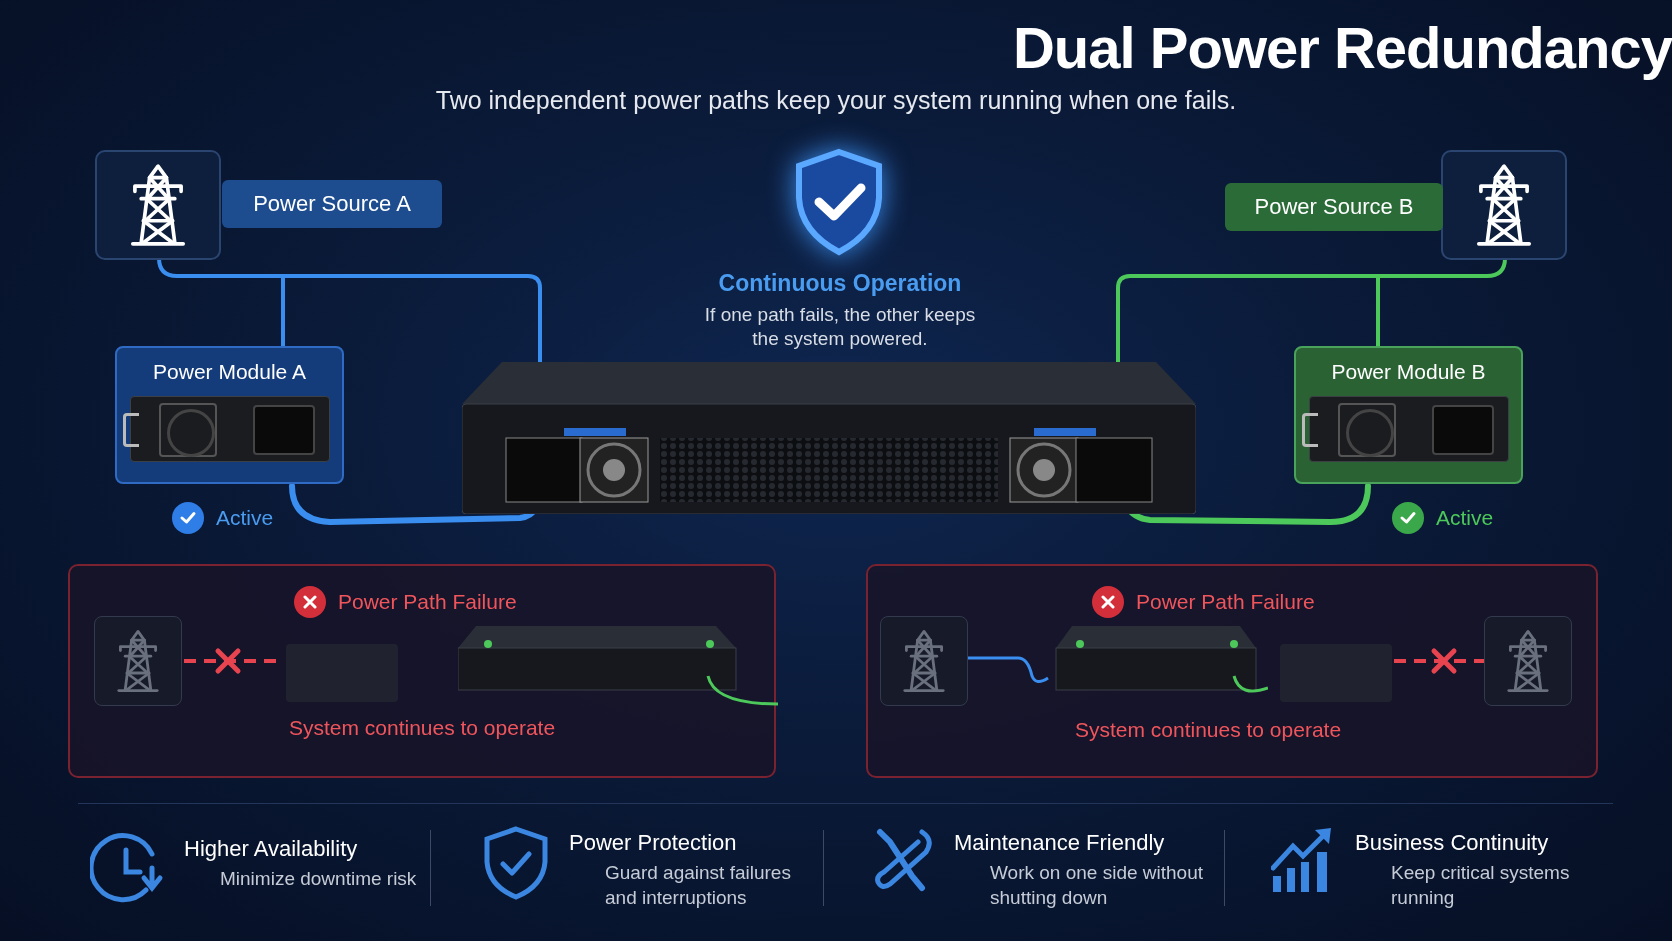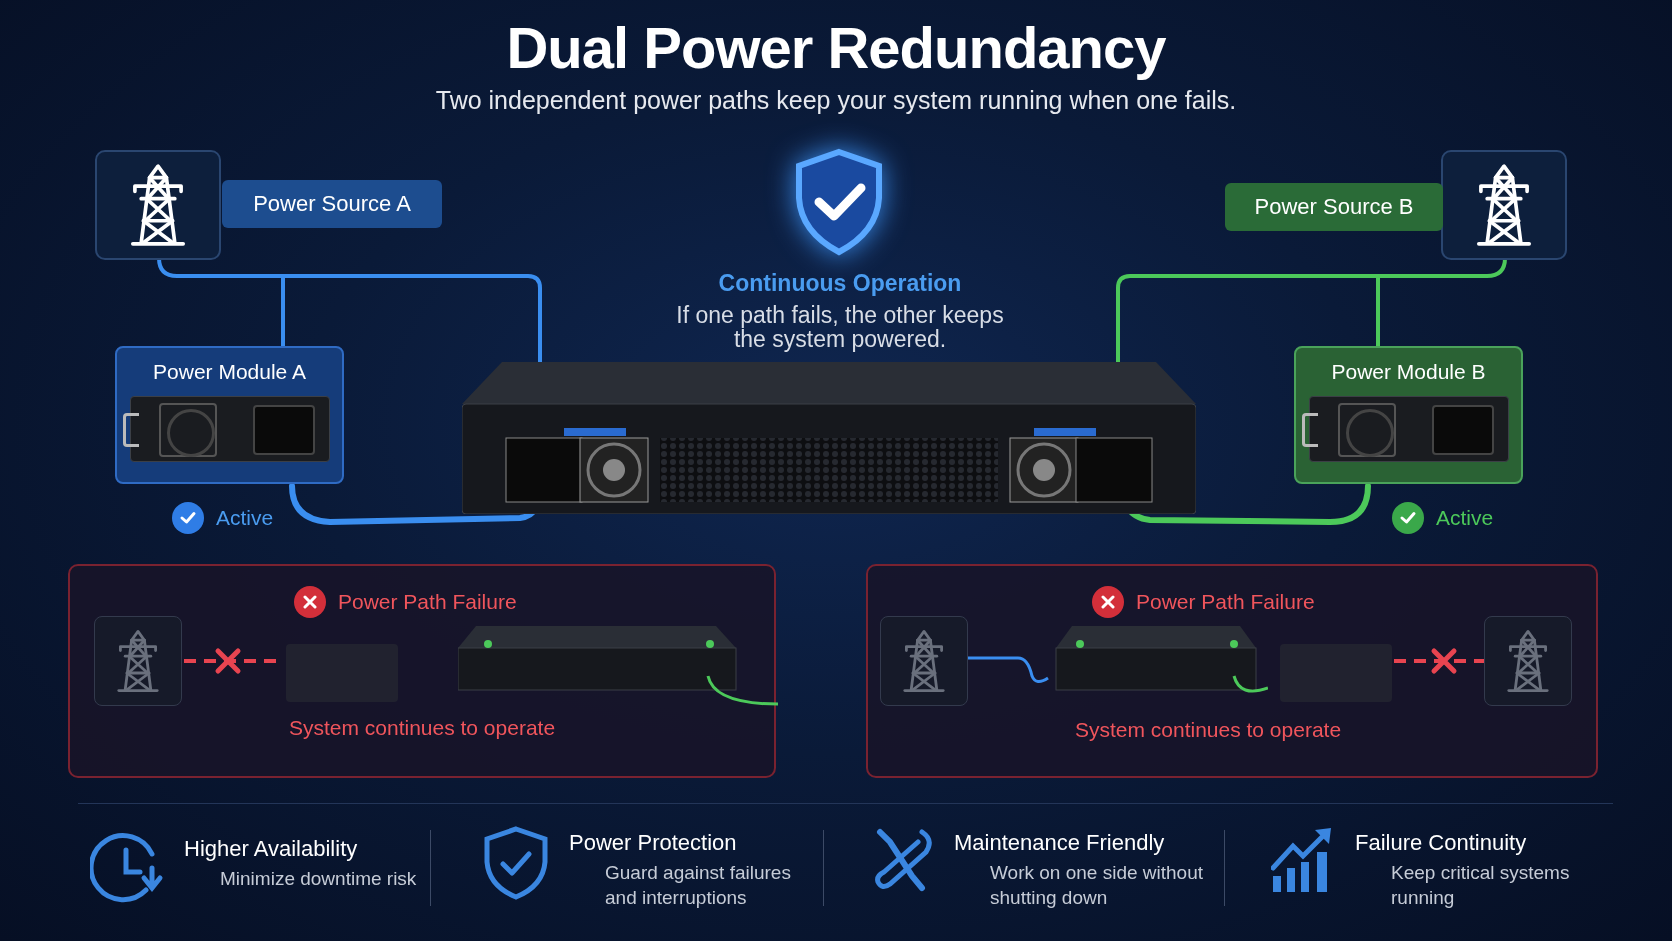--- a/index.html
+++ b/index.html
@@ -5,21 +5,21 @@
   * { box-sizing: border-box; margin: 0; padding: 0; }
   html, body { width: 1672px; height: 941px; overflow: hidden; }
   body {
     background: radial-gradient(ellipse at 50% 45%, #0f2650 0%, #0a1a38 45%, #060f24 100%);
     font-family: "Liberation Sans", sans-serif;
     color: #fff;
     position: relative;
   }
   .abs { position: absolute; }
   .title {
-    left: 0; width: 1672px; top: 14px; text-align: center;
+    left: 0; width: 1672px; top: 14px; text-align: right;
     font-size: 58px; font-weight: bold; letter-spacing: -1px; color: #fff;
   }
   .subtitle {
     left: 0; width: 1672px; top: 86px; text-align: center;
     font-size: 25px; color: #e6e9ef;
   }
   .tower-box {
     width: 126px; height: 110px; border-radius: 10px;
     background: #0d1f3c; border: 2px solid #2a4670;
     display: flex; align-items: center; justify-content: center;
@@ -42,21 +42,21 @@
   }
   .psu .fan { position: absolute; left: 28px; top: 6px; width: 58px; height: 54px; border: 2px solid #555; border-radius: 4px; }
   .psu .fan::after { content: ""; position: absolute; left: 6px; top: 4px; width: 42px; height: 42px; border-radius: 50%; border: 3px solid #444; }
   .psu .plug { position: absolute; right: 14px; top: 8px; width: 62px; height: 50px; background: #0a0a0a; border: 2px solid #444; border-radius: 4px; }
   .psu .handle { position: absolute; left: -8px; top: 16px; width: 16px; height: 34px; border: 3px solid #bbb; border-right: none; border-radius: 4px 0 0 4px; }
   .active {
     display: flex; align-items: center; gap: 12px; font-size: 21px;
   }
   .check-circle { width: 32px; height: 32px; border-radius: 50%; display: flex; align-items: center; justify-content: center; }
   .center-title { left: 640px; width: 400px; top: 270px; text-align: center; font-size: 23px; font-weight: bold; color: #4a9cf0; }
-  .center-desc { left: 640px; width: 400px; top: 303px; text-align: center; font-size: 23px; line-height: 24px; color: #d8dde6; }
+  .center-desc { left: 640px; width: 400px; top: 303px; text-align: center; font-size: 19px; line-height: 24px; color: #d8dde6; }
   .chassis { left: 462px; top: 362px; width: 734px; height: 152px; }
   .fail-panel {
     border: 2px solid #7a2230; border-radius: 10px; background: rgba(25,20,40,0.85);
   }
   .fail-head { display: flex; align-items: center; gap: 12px; font-size: 21px; color: #f0555c; }
   .x-circle { width: 32px; height: 32px; border-radius: 50%; background: #d32f3a; display: flex; align-items: center; justify-content: center; }
   .fail-foot { font-size: 21px; color: #f0555c; text-align: center; }
   .mini-tower { width: 88px; height: 90px; border-radius: 8px; border: 1px solid #333a4d; background: #161a29; display: flex; align-items: center; justify-content: center; }
   .divider-h { left: 78px; width: 1535px; top: 803px; height: 1px; background: #233558; }
   .feature { display: flex; align-items: flex-start; gap: 18px; }
@@ -292,20 +292,20 @@
   <div class="feature" style="padding-left:46px;">
     <svg width="66" height="68" viewBox="0 0 66 68">
       <rect x="2" y="50" width="8" height="16" fill="#3a86e0"></rect>
       <rect x="16" y="42" width="8" height="24" fill="#3a86e0"></rect>
       <rect x="30" y="36" width="8" height="30" fill="#3a86e0"></rect>
       <rect x="46" y="26" width="10" height="40" fill="#3a86e0"></rect>
       <path d="M2 42 L22 20 L32 30 L56 6" fill="none" stroke="#3a86e0" stroke-width="5" stroke-linecap="round"></path>
       <path d="M44 4 L60 2 L58 18 Z" fill="#3a86e0"></path>
     </svg>
     <div>
-      <div class="feature-title">Failure Continuity</div>
+      <div class="feature-title">Business Continuity</div>
       <div class="feature-desc">
         <div>Keep critical systems</div>
         <div>running</div>
       </div>
     </div>
   </div>
 </div>
 
 </body></html>

